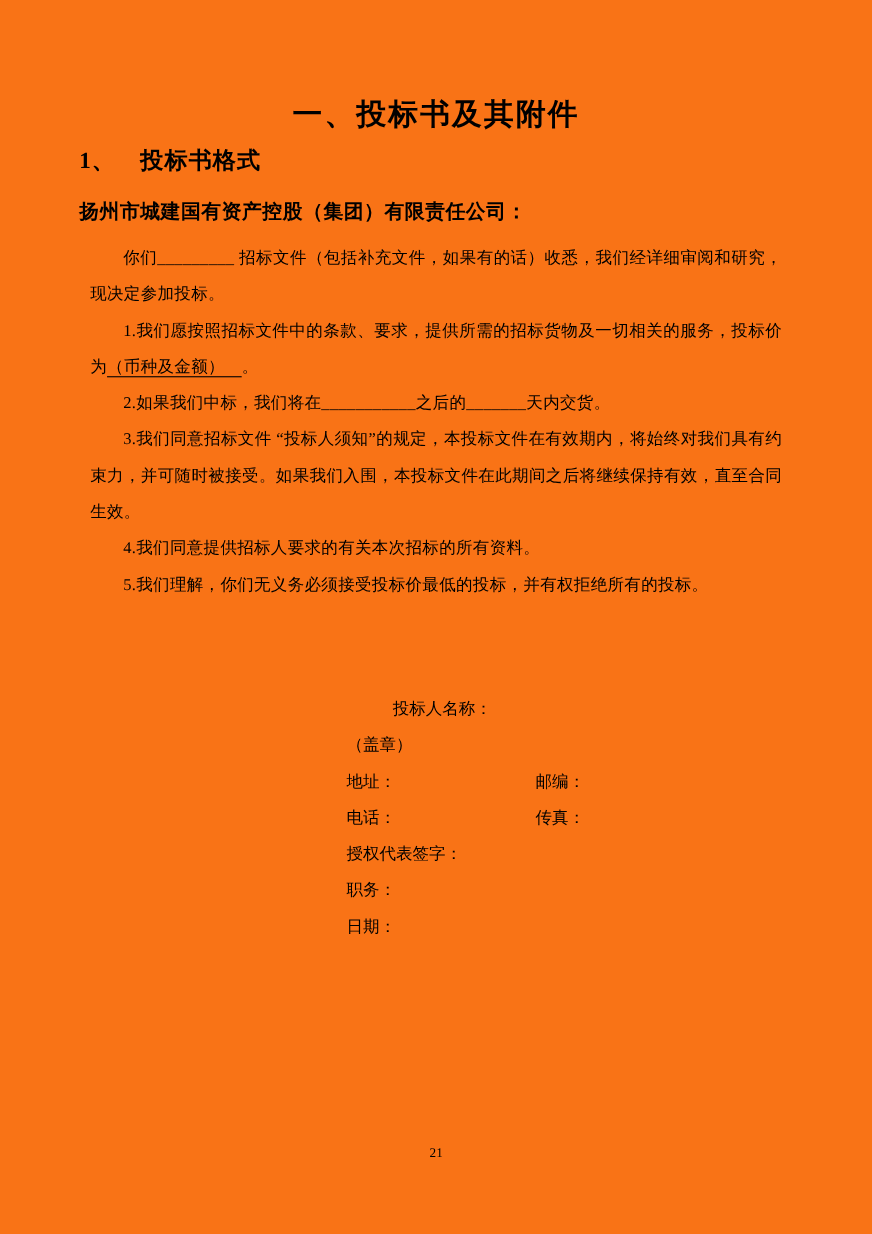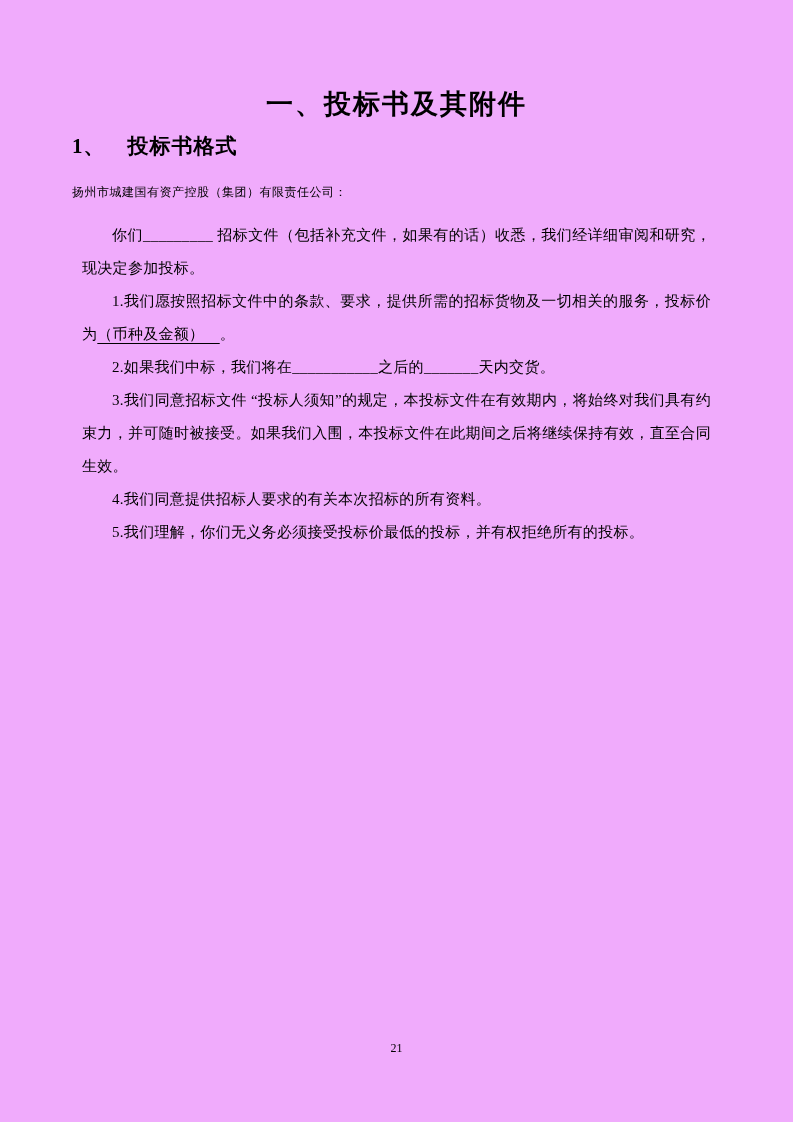--- a/index.html
+++ b/index.html
@@ -5,21 +5,21 @@
   html, body {
     margin: 0;
     padding: 0;
     background: #ffffff;
   }
   .page {
     position: relative;
     width: 793px;
     height: 1122px;
     margin: 0 auto;
-    background: #f0abfc;
+    background: #f97316;
     color: #000000;
     font-family: "Liberation Serif", "DejaVu Serif", serif;
     overflow: hidden;
     box-sizing: border-box;
     padding: 0 72px;
   }
   .doc-title {
     margin: 86px 0 0 0;
     text-align: center;
     font-size: 27px;
@@ -28,22 +28,22 @@
   }
   .doc-subtitle {
     margin: 10px 0 16px 0;
     text-align: left;
     font-size: 21px;
     font-weight: bold;
     letter-spacing: 1px;
   }
   .addressee {
     margin: 0;
-    font-size: 12px;
-    font-weight: normal;
+    font-size: 18px;
+    font-weight: bold;
     line-height: 33px;
     letter-spacing: 0.5px;
   }
   .body-paragraphs {
     margin: 10px;
   }
   .body-para {
     margin: 0;
     font-size: 15px;
     line-height: 33px;
@@ -93,16 +93,31 @@
 
   <div class="body-paragraphs" id="paragraphs">
       <p class="body-para"><span>你们</span><span>_________</span><span> 招标文件（包括补充文件，如果有的话）收悉，我们经详细审阅和研究，现决定参加投标。</span></p>
       <p class="body-para"><span>1.我们愿按照招标文件中的条款、要求，提供所需的招标货物及一切相关的服务，投标价为</span><span class="u">（币种及金额）　</span><span>。</span></p>
       <p class="body-para"><span>2.如果我们中标，我们将在</span><span>___________</span><span>之后的</span><span>_______</span><span>天内交货。</span></p>
       <p class="body-para"><span>3.我们同意招标文件 “投标人须知”的规定，本投标文件在有效期内，将始终对我们具有约束力，并可随时被接受。如果我们入围，本投标文件在此期间之后将继续保持有效，直至合同生效。</span></p>
       <p class="body-para"><span>4.我们同意提供招标人要求的有关本次招标的所有资料。</span></p>
       <p class="body-para"><span>5.我们理解，你们无义务必须接受投标价最低的投标，并有权拒绝所有的投标。</span></p>
     </div>
 
+  <div class="sig-block">
+    <div class="sig-line first">投标人名称：</div>
+    <div class="sig-line">（盖章）</div>
+    <div class="sig-line">
+      <span class="sig-col1">地址：</span>
+      <span class="sig-col2">邮编：</span>
+    </div>
+    <div class="sig-line">
+      <span class="sig-col1">电话：</span>
+      <span class="sig-col2">传真：</span>
+    </div>
+    <div class="sig-line">授权代表签字：</div>
+    <div class="sig-line">职务：</div>
+    <div class="sig-line">日期：</div>
+  </div>
 
   <div class="page-number">21</div>
 
 </div>
 
 </body></html>

